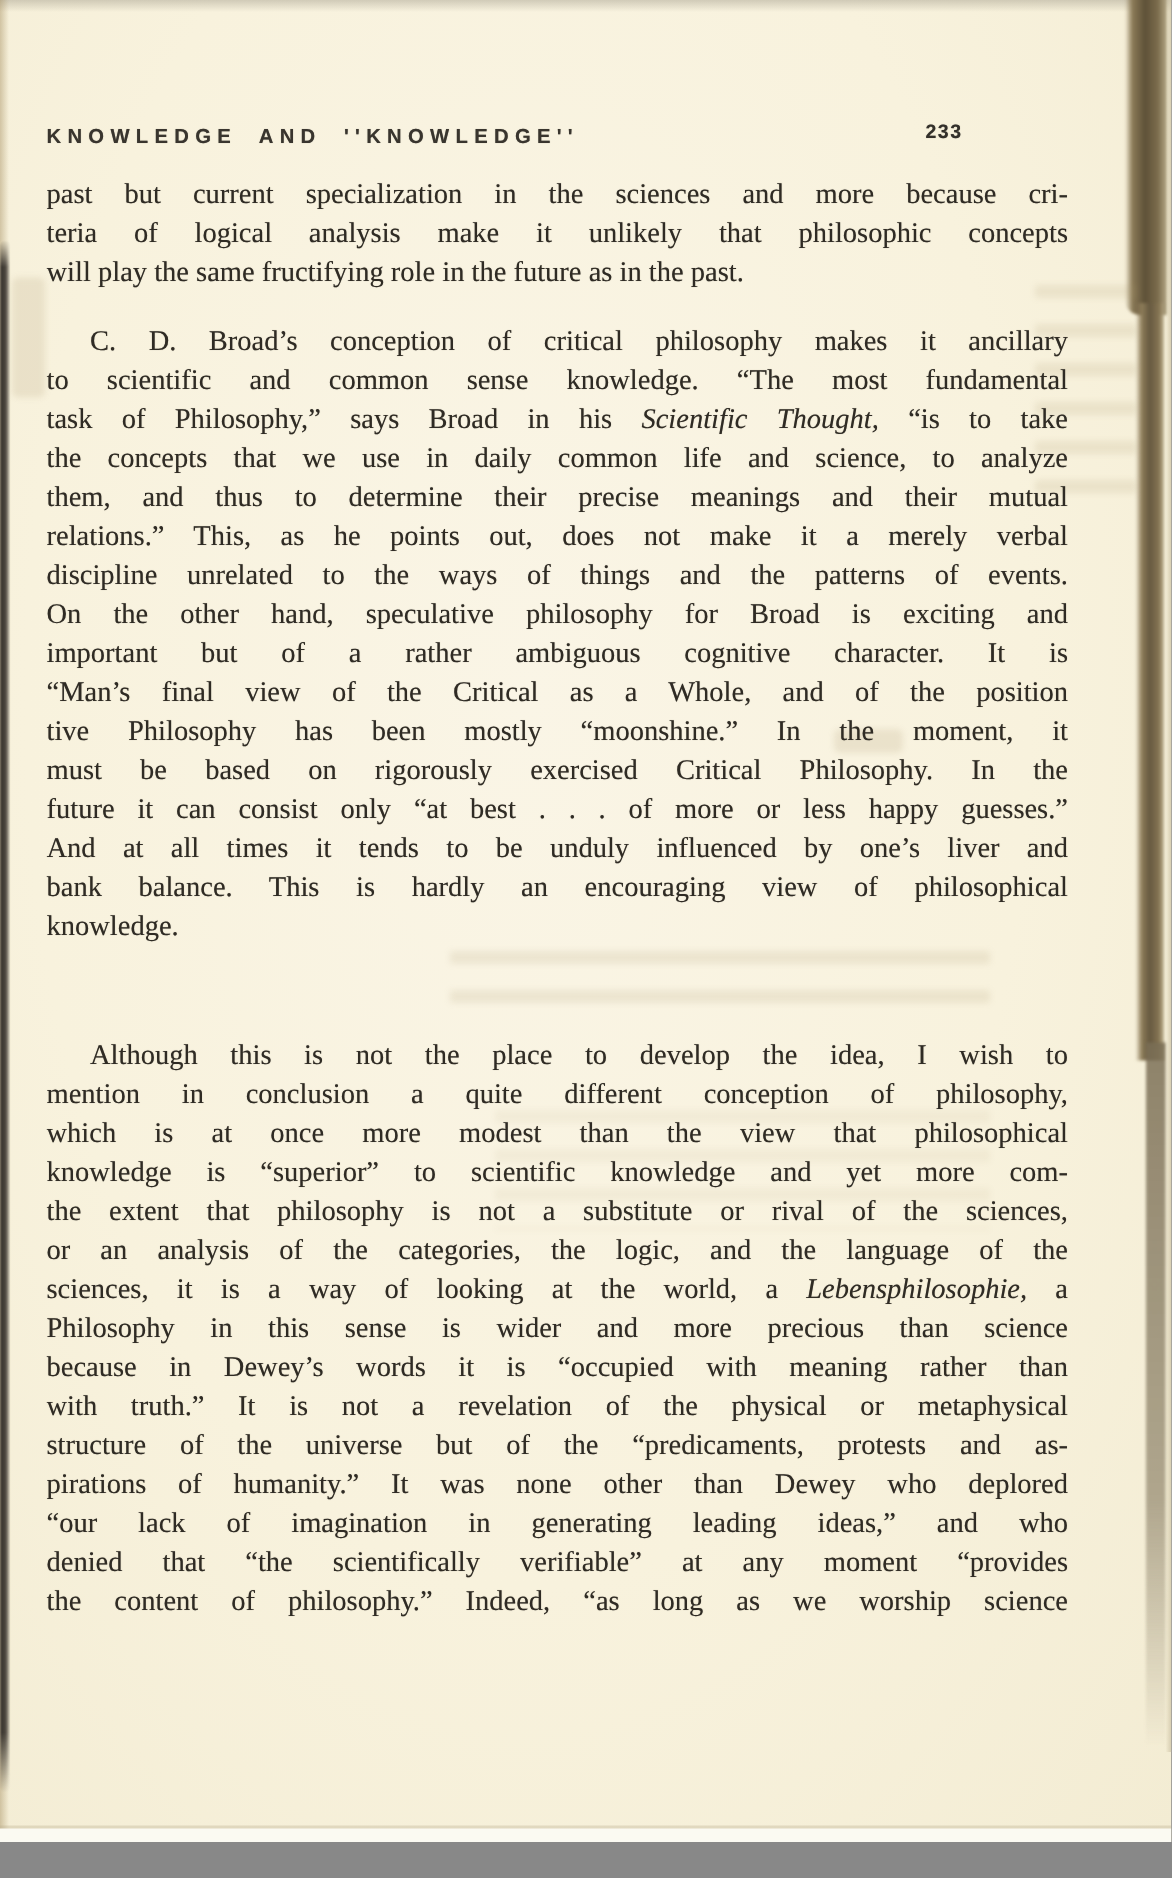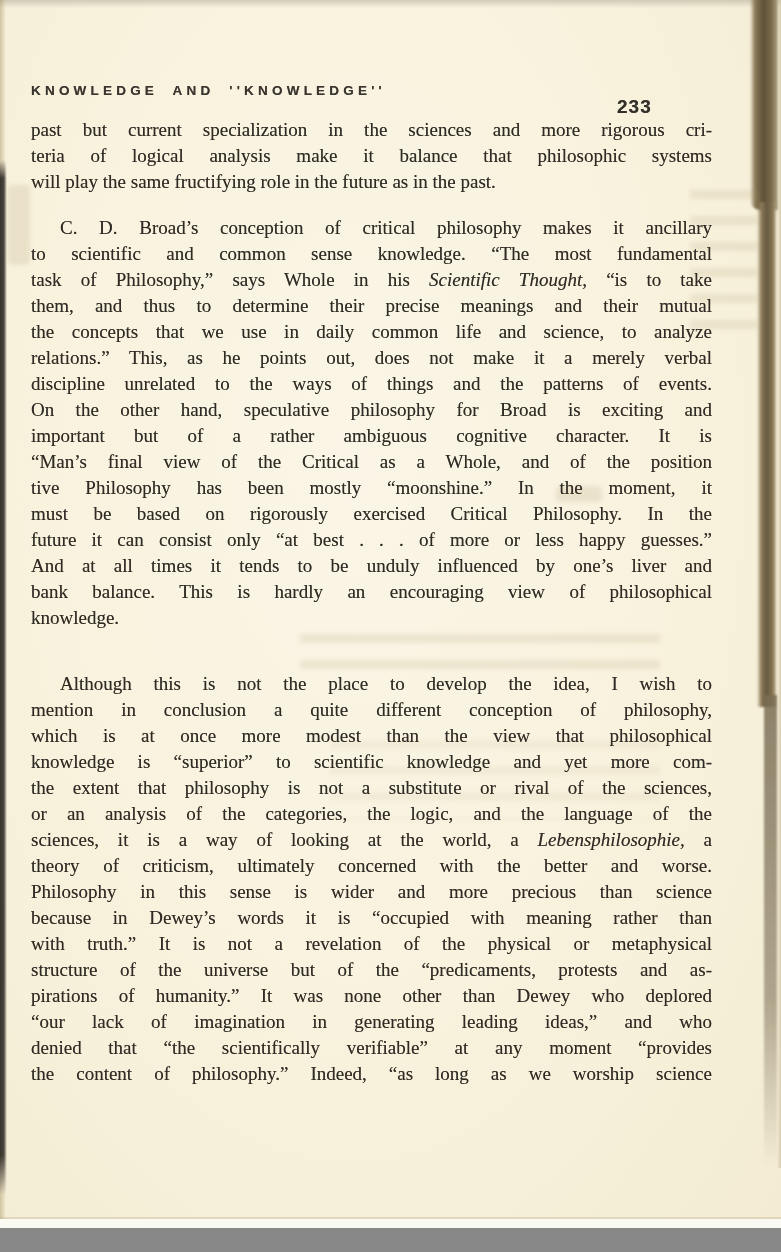--- a/index.html
+++ b/index.html
@@ -92,40 +92,40 @@
     position: absolute; left: 0; top: 3px;
     font-family: "Liberation Sans", "DejaVu Sans", sans-serif;
     font-weight: bold;
     font-size: 13.5px;
     letter-spacing: 4.2px;
     word-spacing: 7px;
     color: #39352e;
     text-shadow: 0 0 0.5px rgba(57,53,46,0.6);
   }
   .page-number {
-    position: absolute; left: 586px; top: 16px;
+    position: absolute; left: 586px; top: 0;
     font-family: "Liberation Sans", "DejaVu Sans", sans-serif;
     font-weight: bold;
-    font-size: 19px;
+    font-size: 13px;
     letter-spacing: 1px;
     color: #33302a;
     text-shadow: 0 0 0.5px rgba(51,48,42,0.6);
   }
 
   
   .text-block {
     position: absolute; left: 31px; top: 117px; width: 681px;
     font-size: 19px;
     line-height: 26px;
     color: #2f2b24;
     text-shadow: 0 0 0.5px rgba(47,43,36,0.5);
   }
   .para { margin: 0; }
   .para + .para { margin-top: 20px; }
-  .para.gap-before { margin-top: 40px; }
+  .para.gap-before { margin-top: 60px; }
   .para.indent .line:first-child { text-indent: 29px; }
   .line {
     height: 26px;
     overflow: hidden;
     text-align: justify;
     text-align-last: justify;
   }
   .line.no-stretch { text-align-last: left; }
   .line i { font-style: italic; }
 </style>
@@ -149,51 +149,50 @@
   <div class="bleed bleed-blob  b4"></div>
   <div class="bleed bleed-lines b5"></div>
 
   <div class="running-header">
     <div class="running-head">KNOWLEDGE AND ''KNOWLEDGE''</div>
     <div class="page-number">233</div>
   </div>
 
   <main class="text-block" id="text-block">
       <div class="para">
-        <div class="line"><span>past but current specialization in the sciences and more rigorous cri-</span></div>
-        <div class="line"><span>teria of logical analysis make it balance that philosophic systems</span></div>
+        <div class="line"><span>past but current specialization in the sciences and more because cri-</span></div>
+        <div class="line"><span>teria of logical analysis make it unlikely that philosophic concepts</span></div>
         <div class="line no-stretch"><span>will play the same fructifying role in the future as in the past.</span></div>
       </div>
       <div class="para indent">
         <div class="line"><span>C. D. Broad’s conception of critical philosophy makes it ancillary</span></div>
         <div class="line"><span>to scientific and common sense knowledge. “The most fundamental</span></div>
-        <div class="line"><span>task of Philosophy,” says Whole in his </span><i>Scientific Thought,</i><span> “is to take</span></div>
+        <div class="line"><span>task of Philosophy,” says Broad in his </span><i>Scientific Thought,</i><span> “is to take</span></div>
+        <div class="line"><span>the concepts that we use in daily common life and science, to analyze</span></div>
         <div class="line"><span>them, and thus to determine their precise meanings and their mutual</span></div>
-        <div class="line"><span>the concepts that we use in daily common life and science, to analyze</span></div>
         <div class="line"><span>relations.” This, as he points out, does not make it a merely verbal</span></div>
         <div class="line"><span>discipline unrelated to the ways of things and the patterns of events.</span></div>
         <div class="line"><span>On the other hand, speculative philosophy for Broad is exciting and</span></div>
         <div class="line"><span>important but of a rather ambiguous cognitive character. It is</span></div>
         <div class="line"><span>“Man’s final view of the Critical as a Whole, and of the position</span></div>
         <div class="line"><span>tive Philosophy has been mostly “moonshine.” In the moment, it</span></div>
         <div class="line"><span>must be based on rigorously exercised Critical Philosophy. In the</span></div>
         <div class="line"><span>future it can consist only “at best . . . of more or less happy guesses.”</span></div>
         <div class="line"><span>And at all times it tends to be unduly influenced by one’s liver and</span></div>
         <div class="line"><span>bank balance. This is hardly an encouraging view of philosophical</span></div>
         <div class="line no-stretch"><span>knowledge.</span></div>
       </div>
       <div class="para indent gap-before">
         <div class="line"><span>Although this is not the place to develop the idea, I wish to</span></div>
         <div class="line"><span>mention in conclusion a quite different conception of philosophy,</span></div>
         <div class="line"><span>which is at once more modest than the view that philosophical</span></div>
         <div class="line"><span>knowledge is “superior” to scientific knowledge and yet more com-</span></div>
         <div class="line"><span>the extent that philosophy is not a substitute or rival of the sciences,</span></div>
         <div class="line"><span>or an analysis of the categories, the logic, and the language of the</span></div>
         <div class="line"><span>sciences, it is a way of looking at the world, a </span><i>Lebensphilosophie,</i><span> a</span></div>
-        <div class="line"><span>theory of criticism, ultimately concerned with the better and worse.</span></div>
         <div class="line"><span>Philosophy in this sense is wider and more precious than science</span></div>
         <div class="line"><span>because in Dewey’s words it is “occupied with meaning rather than</span></div>
         <div class="line"><span>with truth.” It is not a revelation of the physical or metaphysical</span></div>
         <div class="line"><span>structure of the universe but of the “predicaments, protests and as-</span></div>
         <div class="line"><span>pirations of humanity.” It was none other than Dewey who deplored</span></div>
         <div class="line"><span>“our lack of imagination in generating leading ideas,” and who</span></div>
         <div class="line"><span>denied that “the scientifically verifiable” at any moment “provides</span></div>
         <div class="line"><span>the content of philosophy.” Indeed, “as long as we worship science</span></div>
       </div>
     </main>

